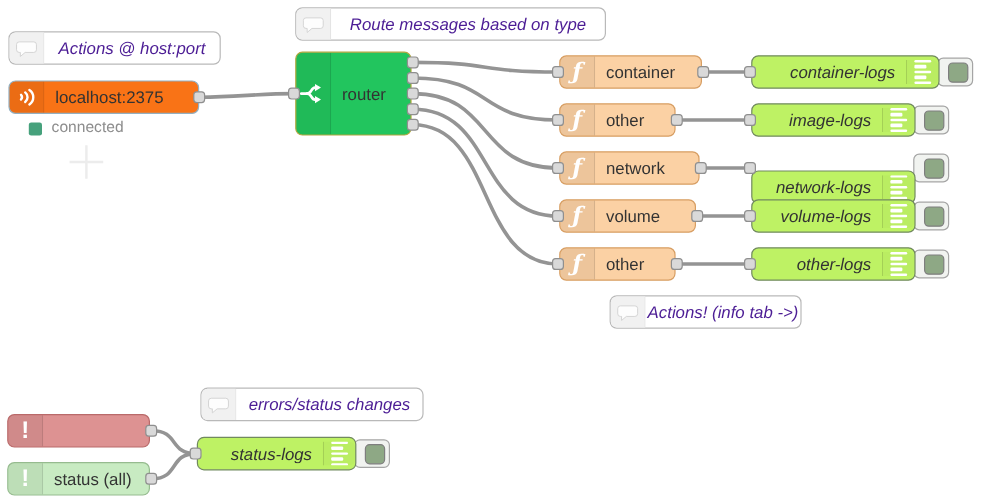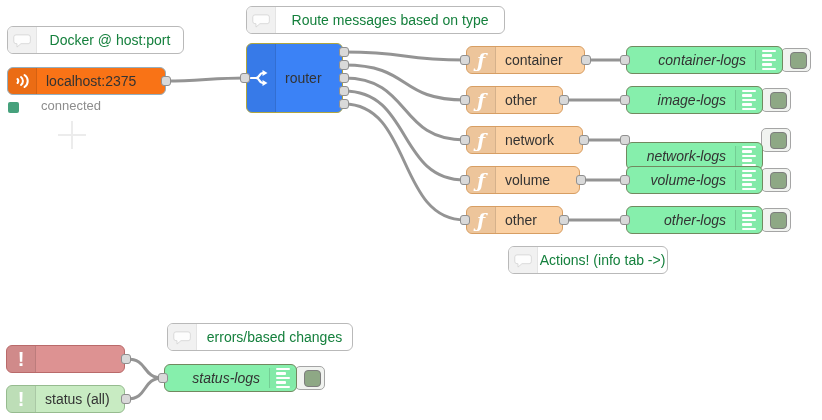--- a/index.html
+++ b/index.html
@@ -18,35 +18,35 @@
   }
   .icon-region {
     width:28px; flex:0 0 28px; display:flex; align-items:center; justify-content:center;
     background:rgba(0,0,0,0.055); border-right:1px solid rgba(0,0,0,0.1);
     border-radius:5px 0 0 5px; overflow:hidden;
   }
   .nlabel { flex:1; display:flex; align-items:center; padding:0 9px; overflow:hidden; }
 
   
   .n-docker { background:#f97316; border-color:#93afc0; }
-  .n-router { background:#3b82f6; border-color:#b1a63e; height:70px; }
+  .n-router { background:#22c55e; border-color:#b1a63e; height:70px; }
   .n-func   { background:#fbd1a4; border-color:#d79e63; }
-  .n-debug  { background:#86efac; border-color:#71895f;align-items:center; }
+  .n-debug  { background:#bef264; border-color:#71895f;align-items:center; }
   .n-catch  { background:#dd9292; border-color:#b96a6a; }
   .n-status { background:#c8ebc2; border-color:#96bb8f; }
 
   .n-debug .nlabel { justify-content:flex-end; font-style:italic; }
   .n-debug .icon-region {
     border-right:none; border-left:1px solid rgba(0,0,0,0.12);
     border-radius:0 5px 5px 0; width:26px; flex:0 0 26px; background:rgba(0,0,0,0.02);
   }
 
   .comment { background:#ffffff; border-color:#b9b9b9; }
   .comment .icon-region { background:#f1f1f1; border-right:1px solid #e4e4e4; }
-  .comment .nlabel { justify-content:center; color:#15803d; }
+  .comment .nlabel { font-style:italic; justify-content:center; color:#4c1d95; }
 
   .glyph-f { font-family:"DejaVu Serif", serif; font-style:italic; font-weight:bold;
              font-size:19px; color:#fff; line-height:1; }
   .glyph-alert { font-weight:bold; font-size:20px; color:#fff; line-height:1; }
 
   .dbg-lines { display:flex; flex-direction:column; gap:2px; align-items:flex-start; }
   .dbg-lines i { display:block; height:2.6px; background:#fff; border-radius:1px; }
   .dbg-lines i:nth-child(odd) { width:14px; }
   .dbg-lines i:nth-child(even) { width:10px; }
 
@@ -55,21 +55,21 @@
     border:1px solid #8f8f8f; border-radius:3px; z-index:3; box-sizing:border-box; cursor:crosshair;
   }
   .dbg-toggle {
     position:absolute; width:30px; height:24px; background:#f1f3f0;
     border:1px solid #a5a5a5; border-radius:5px; z-index:1; box-sizing:border-box; cursor:pointer;
   }
   .dbg-toggle .inner {
     position:absolute; right:3px; top:3px; width:15px; height:15px;
     background:#8ea885; border:1px solid #7e7e7e; border-radius:4px;
   }
-  .status-ind { position:absolute; left:8px; top:98px; display:flex; align-items:flex-end; gap:22px; z-index:2; }
+  .status-ind { position:absolute; left:24px; top:98px; display:flex; align-items:flex-end; gap:8px; z-index:2; }
   .status-dot { width:11px; height:11px; border-radius:2px; background:#46a17c; }
   .status-text { font-size:13px; color:#8d8d8d; }
 </style>
 </head>
 <body>
 
 <div id="canvas">
 
   <svg class="wire-layer" width="822" height="420">
     <path class="gridplus" d="M58 135 H86 M72 121 V149"></path>
@@ -87,21 +87,21 @@
     <path class="wire" d="M127 359 C149 359 141 378 163 378"></path>
     <path class="wire" d="M127 399 C149 399 141 378 163 378"></path>
   </svg>
 
   <div class="node comment" style="left:7px;top:26px;width:177px">
     <span class="icon-region">
       <svg width="19" height="19" viewBox="0 0 22 22">
           <path d="M3.5 4.5h14a2.6 2.6 0 0 1 2.6 2.6v5a2.6 2.6 0 0 1-2.6 2.6H9.2l-4.6 3.9v-3.9H3.5A2.6 2.6 0 0 1 .9 12.1v-5A2.6 2.6 0 0 1 3.5 4.5z" fill="#fdfdfd" stroke="#d2d2d2" stroke-width="0.9"></path>
         </svg>
     </span>
-    <span class="nlabel">Docker @ host:port</span>
+    <span class="nlabel">Actions @ host:port</span>
   </div>
 
   <div class="node comment" style="left:246px;top:6px;width:259px">
     <span class="icon-region">
       <svg width="19" height="19" viewBox="0 0 22 22">
           <path d="M3.5 4.5h14a2.6 2.6 0 0 1 2.6 2.6v5a2.6 2.6 0 0 1-2.6 2.6H9.2l-4.6 3.9v-3.9H3.5A2.6 2.6 0 0 1 .9 12.1v-5A2.6 2.6 0 0 1 3.5 4.5z" fill="#fdfdfd" stroke="#d2d2d2" stroke-width="0.9"></path>
         </svg>
     </span>
     <span class="nlabel">Route messages based on type</span>
   </div>
@@ -114,21 +114,21 @@
     </span>
     <span class="nlabel">Actions! (info tab -&gt;)</span>
   </div>
 
   <div class="node comment" style="left:167px;top:323px;width:186px">
     <span class="icon-region">
       <svg width="19" height="19" viewBox="0 0 22 22">
           <path d="M3.5 4.5h14a2.6 2.6 0 0 1 2.6 2.6v5a2.6 2.6 0 0 1-2.6 2.6H9.2l-4.6 3.9v-3.9H3.5A2.6 2.6 0 0 1 .9 12.1v-5A2.6 2.6 0 0 1 3.5 4.5z" fill="#fdfdfd" stroke="#d2d2d2" stroke-width="0.9"></path>
         </svg>
     </span>
-    <span class="nlabel">errors/based changes</span>
+    <span class="nlabel">errors/status changes</span>
   </div>
 
   <div class="node n-docker" style="left:7px;top:67px;width:159px">
     <span class="icon-region">
       <svg width="20" height="24" viewBox="0 0 20 24" fill="none" stroke="#fff" stroke-width="2" stroke-linecap="round">
         <path d="M5.5 10 A3.1 3.1 0 0 1 5.5 14"></path>
         <path d="M9 8 A5.1 5.1 0 0 1 9 16"></path>
         <path d="M12.5 6 A7.2 7.2 0 0 1 12.5 18"></path>
       </svg>
     </span>

